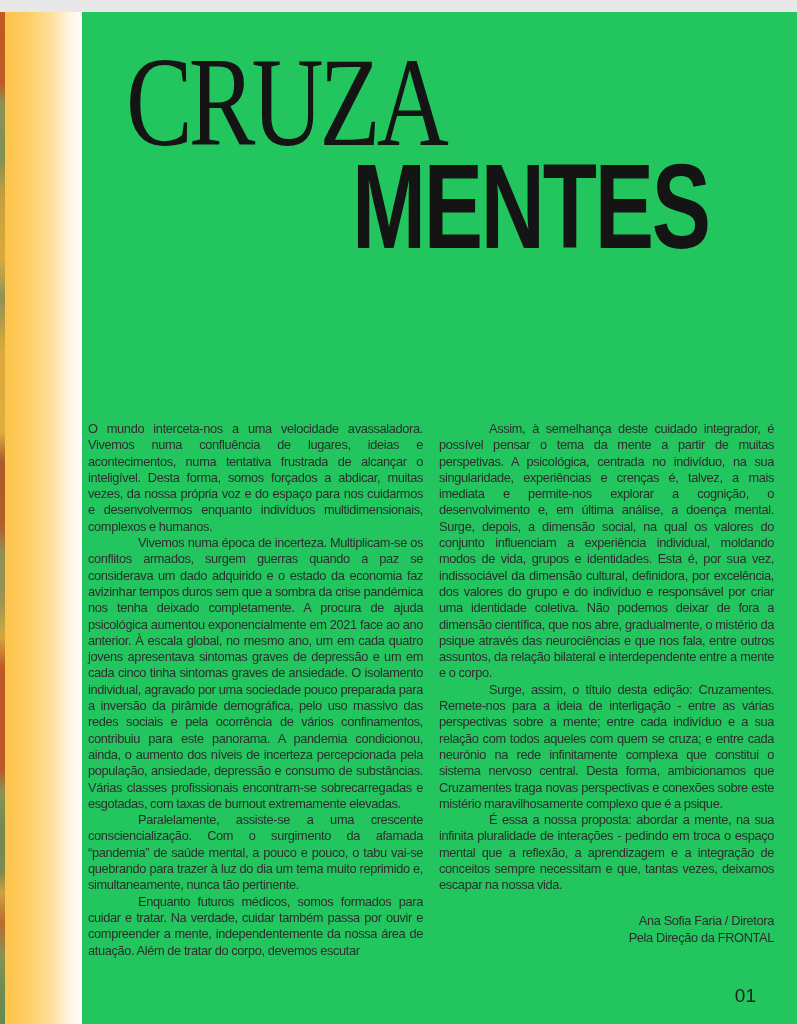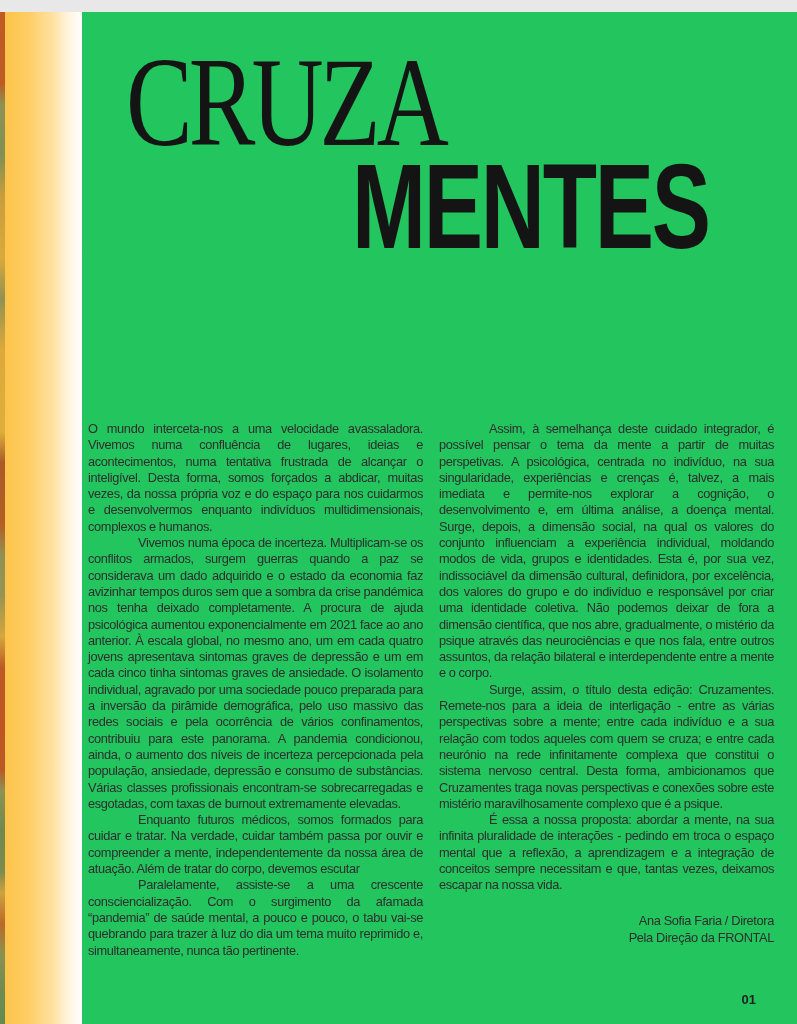--- a/index.html
+++ b/index.html
@@ -49,42 +49,42 @@
   .col p {
     margin:0; text-align:justify; text-indent:50px;
     word-spacing:-0.2px;
   }
   .col p.no-indent { text-indent:0; }
   .signature {
     margin-top:18px; text-align:right; line-height:17px;
   }
   .page-number {
     position:absolute; right:41px; bottom:29px; z-index:4;
-    font-size:13px; font-weight:700; color:#222222; letter-spacing:0;
+    font-size:19px; font-weight:400; color:#222222; letter-spacing:0;
   }
 </style>
 </head>
 <body>
 
 <div class="page">
 
   <div class="spine"></div>
   <div class="edge-wash"></div>
 
   <div class="title-serif">CRUZA</div>
 
   <div class="title-sans">MENTES</div>
 
   <div class="content">
 
     <div class="col">
       <p class="no-indent">O mundo interceta-nos a uma velocidade avassaladora. Vivemos numa confluência de lugares, ideias e acontecimentos, numa tentativa frustrada de alcançar o inteligível. Desta forma, somos forçados a abdicar, muitas vezes, da nossa própria voz e do espaço para nos cuidarmos e desenvolvermos enquanto indivíduos multidimensionais, complexos e humanos.</p>
       <p>Vivemos numa época de incerteza. Multiplicam-se os conflitos armados, surgem guerras quando a paz se considerava um dado adquirido e o estado da economia faz avizinhar tempos duros sem que a sombra da crise pandémica nos tenha deixado completamente. A procura de ajuda psicológica aumentou exponencialmente em 2021 face ao ano anterior. À escala global, no mesmo ano, um em cada quatro jovens apresentava sintomas graves de depressão e um em cada cinco tinha sintomas graves de ansiedade. O isolamento individual, agravado por uma sociedade pouco preparada para a inversão da pirâmide demográfica, pelo uso massivo das redes sociais e pela ocorrência de vários confinamentos, contribuiu para este panorama. A pandemia condicionou, ainda, o aumento dos níveis de incerteza percepcionada pela população, ansiedade, depressão e consumo de substâncias. Várias classes profissionais encontram-se sobrecarregadas e esgotadas, com taxas de burnout extremamente elevadas.</p>
+      <p>Paralelamente, assiste-se a uma crescente consciencialização. Com o surgimento da afamada “pandemia” de saúde mental, a pouco e pouco, o tabu vai-se quebrando para trazer à luz do dia um tema muito reprimido e, simultaneamente, nunca tão pertinente.</p>
       <p>Enquanto futuros médicos, somos formados para cuidar e tratar. Na verdade, cuidar também passa por ouvir e compreender a mente, independentemente da nossa área de atuação. Além de tratar do corpo, devemos escutar</p>
-      <p>Paralelamente, assiste-se a uma crescente consciencialização. Com o surgimento da afamada “pandemia” de saúde mental, a pouco e pouco, o tabu vai-se quebrando para trazer à luz do dia um tema muito reprimido e, simultaneamente, nunca tão pertinente.</p>
     </div>
 
     <div class="col">
       <p>Assim, à semelhança deste cuidado integrador, é possível pensar o tema da mente a partir de muitas perspetivas. A psicológica, centrada no indivíduo, na sua singularidade, experiências e crenças é, talvez, a mais imediata e permite-nos explorar a cognição, o desenvolvimento e, em última análise, a doença mental. Surge, depois, a dimensão social, na qual os valores do conjunto influenciam a experiência individual, moldando modos de vida, grupos e identidades. Esta é, por sua vez, indissociável da dimensão cultural, definidora, por excelência, dos valores do grupo e do indivíduo e responsável por criar uma identidade coletiva. Não podemos deixar de fora a dimensão científica, que nos abre, gradualmente, o mistério da psique através das neurociências e que nos fala, entre outros assuntos, da relação bilateral e interdependente entre a mente e o corpo.</p>
       <p>Surge, assim, o título desta edição: Cruzamentes. Remete-nos para a ideia de interligação - entre as várias perspectivas sobre a mente; entre cada indivíduo e a sua relação com todos aqueles com quem se cruza; e entre cada neurónio na rede infinitamente complexa que constitui o sistema nervoso central. Desta forma, ambicionamos que Cruzamentes traga novas perspectivas e conexões sobre este mistério maravilhosamente complexo que é a psique.</p>
       <p>É essa a nossa proposta: abordar a mente, na sua infinita pluralidade de interações - pedindo em troca o espaço mental que a reflexão, a aprendizagem e a integração de conceitos sempre necessitam e que, tantas vezes, deixamos escapar na nossa vida.</p>
 
       <div class="signature">
         <div>Ana Sofia Faria / Diretora</div>
         <div>Pela Direção da FRONTAL</div>

